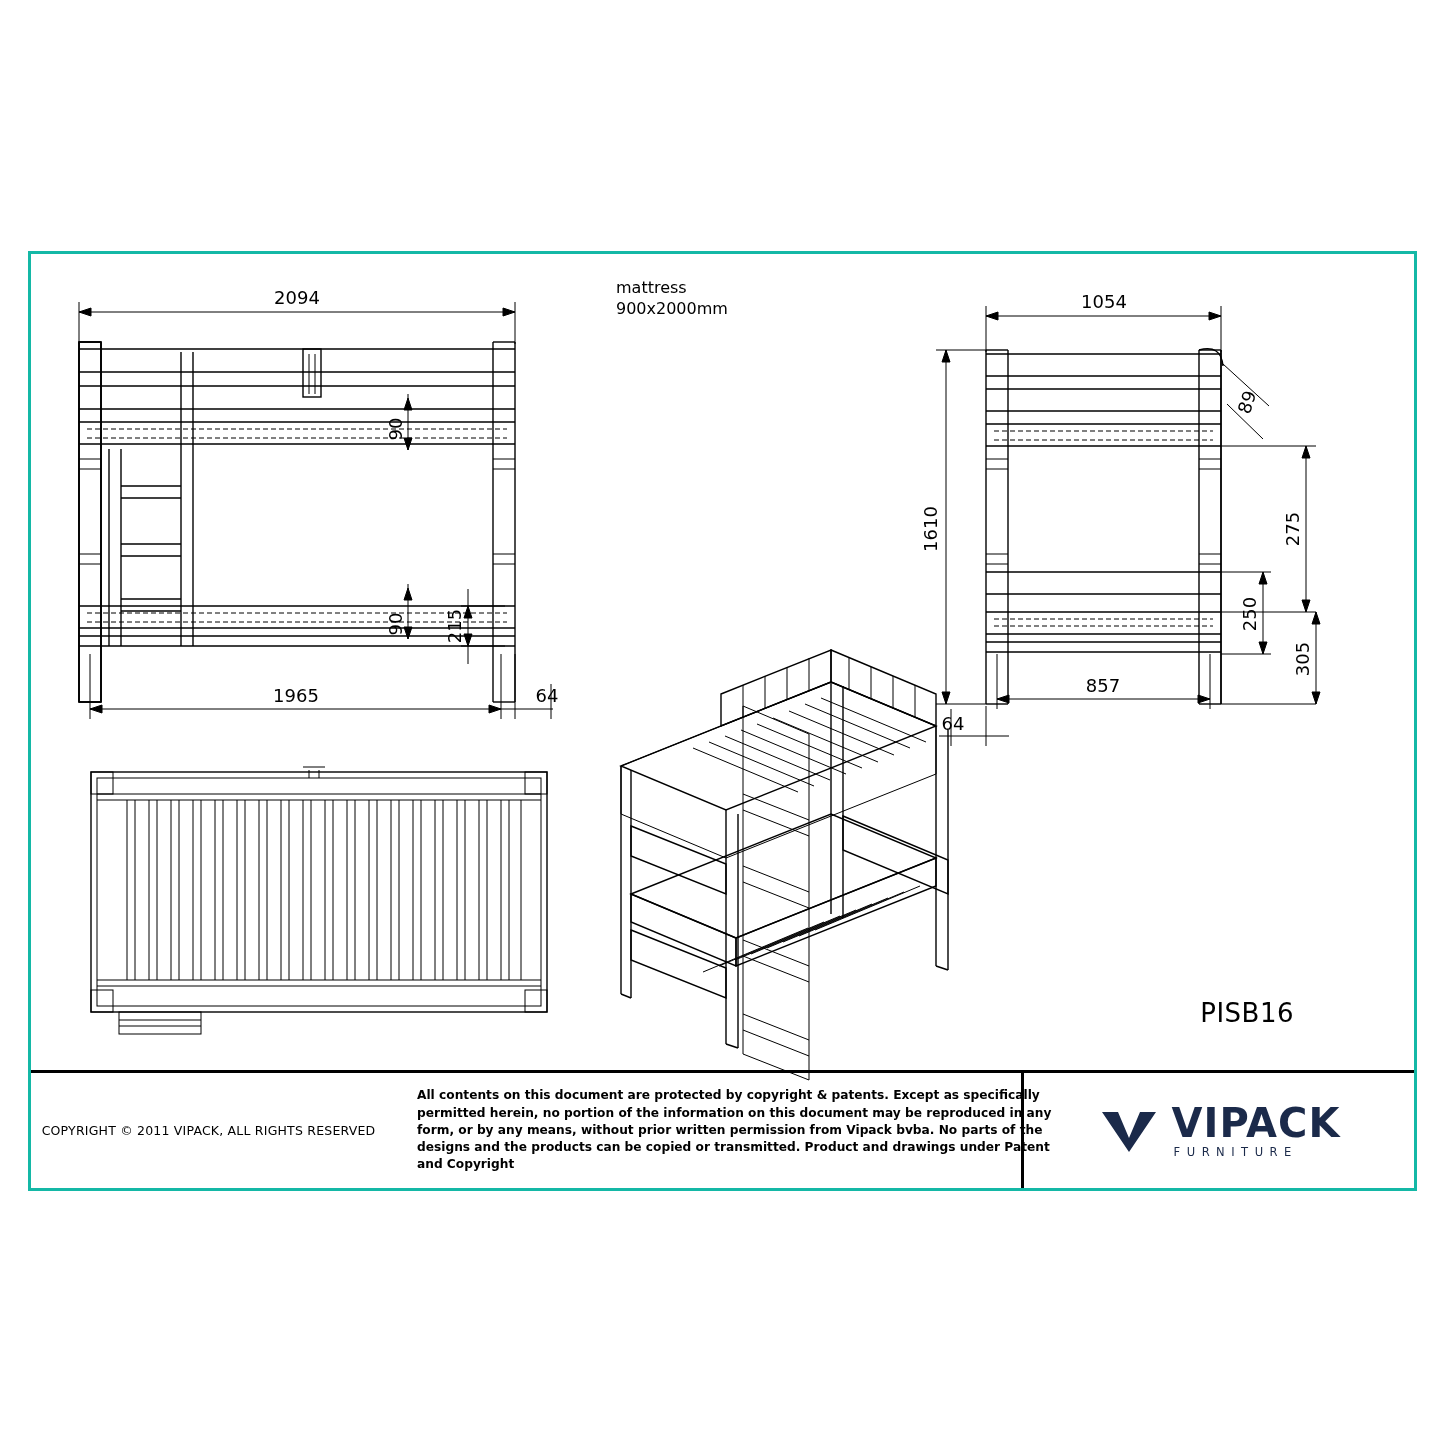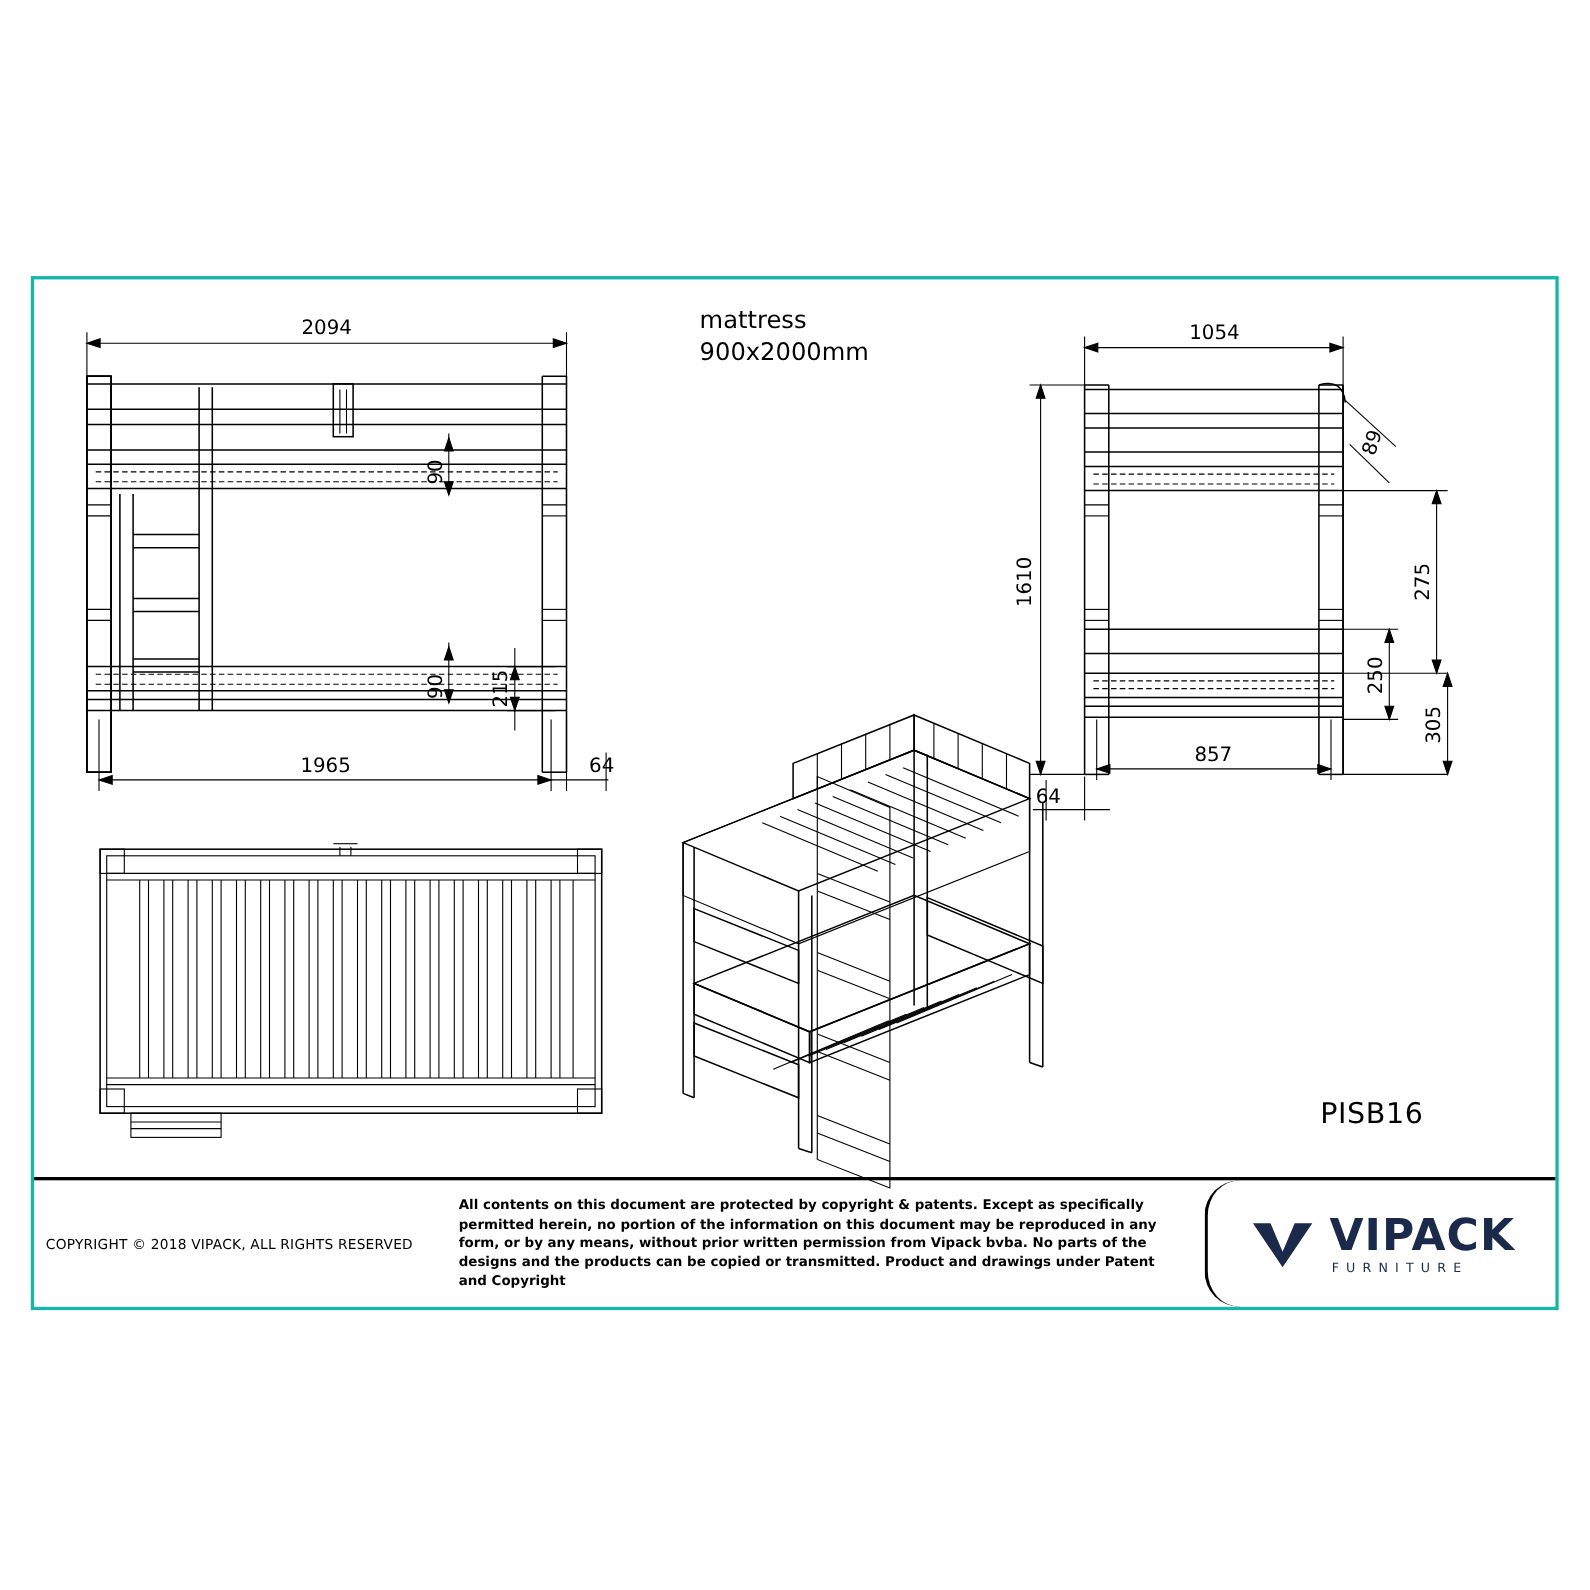--- a/index.html
+++ b/index.html
@@ -76,28 +76,27 @@
   }
   .legal-cell p {
     margin: 0;
     font-size: 12.2px;
     line-height: 1.42;
   }
   .logo-cell {
     position: absolute;
     right: 0;
     top: 0;
-    width: 319px;
+    width: 393px;
     height: 100%;
     border-left: 3px solid #000;
     display: flex;
     align-items: center;
     justify-content: center;
     box-sizing: border-box;
-    border-radius: 32px;
   }
   .logo-wrap {
     display: flex;
     align-items: center;
     gap: 12px;
   }
   .logo-mark {
     width: 62px;
     height: 46px;
   }
@@ -115,24 +114,23 @@
   }
   .logo-sub {
     font-size: 11.5px;
     letter-spacing: 6.5px;
     color: #1b2a4a;
     margin-top: 4px;
     margin-left: 2px;
   }
   .note {
     position: absolute;
-    font-size: 22px;
+    font-size: 16px;
     line-height: 1.32;
     white-space: pre;
-    margin-left: 20px;
   }
   .mattress-note {
     left: 585px;
     top: 23px;
   }
   .model-code {
     position: absolute;
     right: 120px;
     bottom: 160px;
     font-size: 26px;
@@ -512,21 +510,21 @@
 
     </svg>
 
     <div class="note mattress-note"><span>mattress</span><br><span>900x2000mm</span></div>
 
     <div class="model-code">PISB16</div>
 
   </div>
 
   <div class="title-block">
-    <div class="copyright-cell">COPYRIGHT  © 2018 VIPACK, ALL RIGHTS RESERVED</div>
+    <div class="copyright-cell">COPYRIGHT  © 2011 VIPACK, ALL RIGHTS RESERVED</div>
     <div class="legal-cell">
       <p>All contents on this document are protected by copyright &amp; patents. Except as specifically permitted herein, no portion of the information on this document may be reproduced in any form, or by any means, without prior written permission from Vipack bvba. No parts of the designs and the products can be copied or transmitted. Product and drawings under Patent and Copyright</p>
     </div>
     <div class="logo-cell">
       <div class="logo-wrap">
         <svg class="logo-mark" viewBox="0 0 62 46">
           <path d="M4 4 L20 4 L31 30 L42 4 L58 4 L31 44 Z" fill="#1b2a4a"></path>
           <path d="M23 4 L31 4 L31 20 Z" fill="#ffffff"></path>
           <path d="M31 4 L39 4 L31 20 Z" fill="#ffffff"></path>
         </svg>

